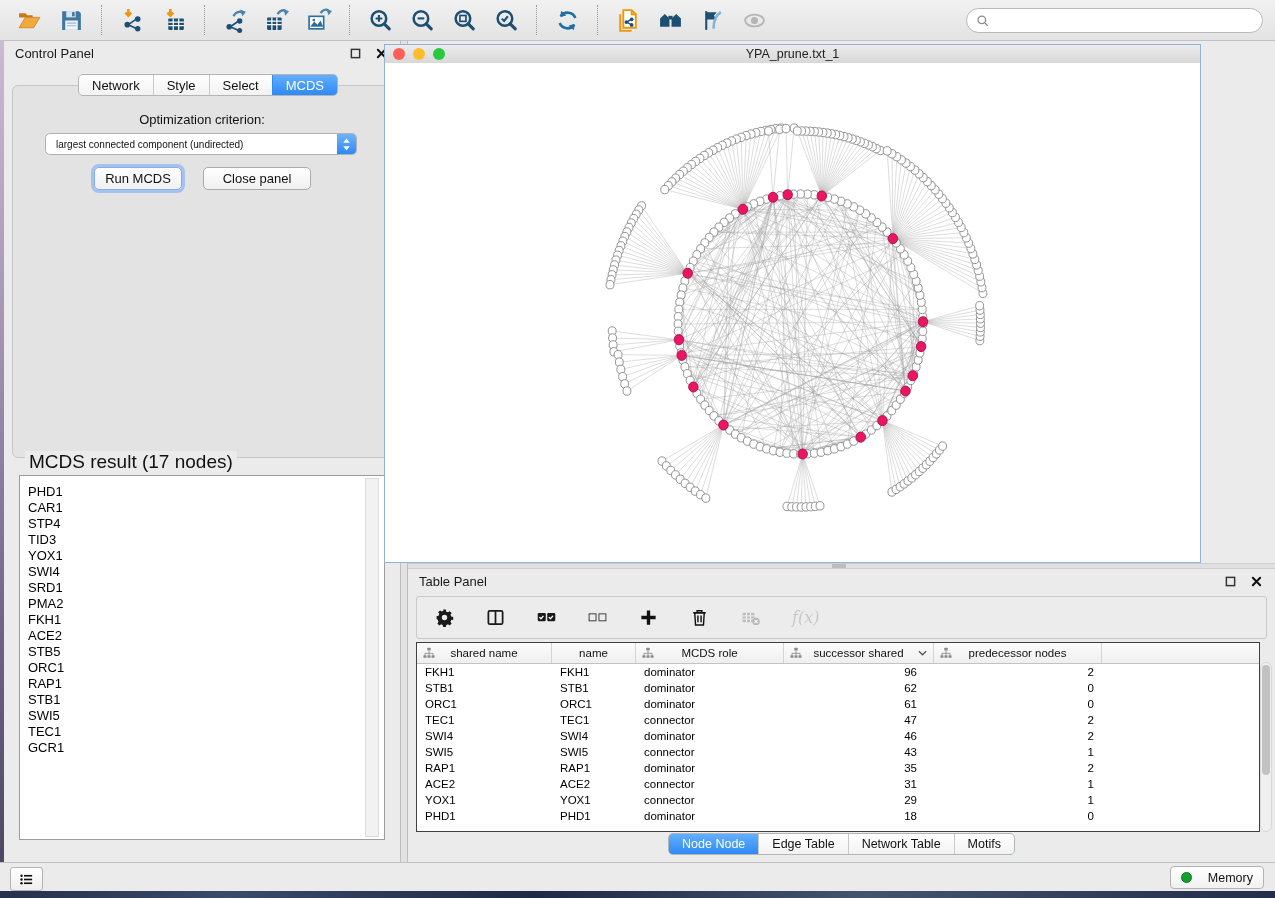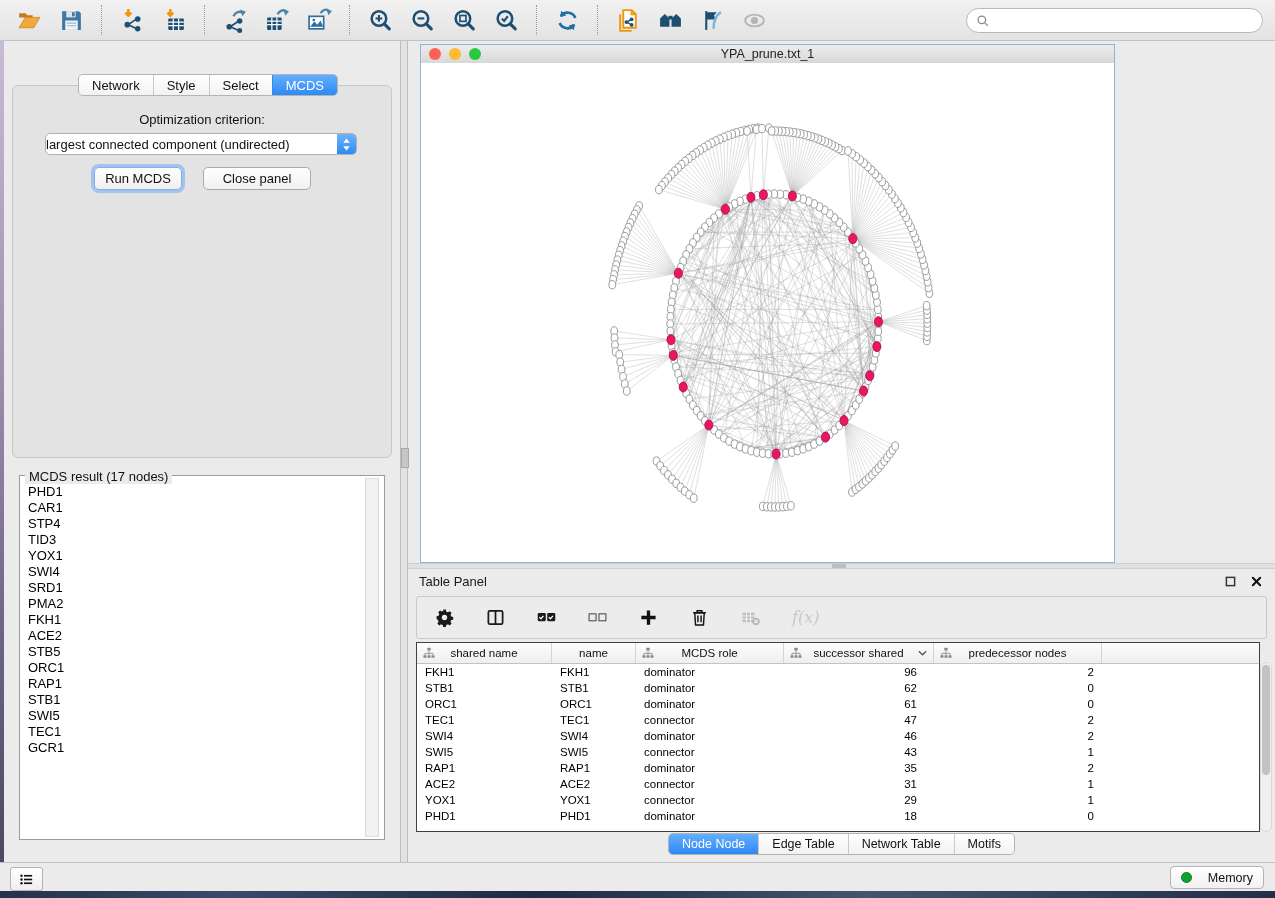--- a/index.html
+++ b/index.html
@@ -34,38 +34,38 @@
     border:1px solid #c6c6c6;border-radius:6px}
   .segbar{display:flex;border:1px solid #b4b4b4;border-radius:5px;overflow:hidden;background:#5eead4;height:20px}
   .seg{padding:0 13px;font-size:13px;display:flex;align-items:center;border-left:1px solid #c9c9c9;
     color:#111;background:linear-gradient(#fff,#f2f2f2);white-space:nowrap}
   .seg:first-child{border-left:none}
   .seg.sel{background:linear-gradient(#63aefd,#2e8af4);color:#fff;border-left-color:#2e8af4}
   #cp-tabs{position:absolute;left:74px;top:33px}
   #opt-label{position:absolute;left:0;top:71px;width:396px;text-align:center;font-size:13px;color:#111}
   #opt-select{position:absolute;left:41px;top:92px;width:312px;height:22px;background:#fff;
     border:1px solid #b1b1b1;border-radius:5px;display:flex;align-items:center;box-sizing:border-box}
-  #opt-select .val{flex:1;font-size:13px;color:#111;white-space:nowrap}
+  #opt-select .val{flex:1;font-size:10px;padding-left:10px;color:#111;white-space:nowrap}
   #opt-select .stepper{width:19px;height:20px;border-radius:0 4px 4px 0;
     background:linear-gradient(#6fb2fd,#2e8af4);display:flex;align-items:center;justify-content:center}
   #opt-select .stepper svg{width:9px;height:15px}
   .mac-btn{background:linear-gradient(#fff,#f0f0f0);border:1px solid #ababab;border-radius:5px;
     font:13px "Liberation Sans",sans-serif;color:#111;display:flex;align-items:center;justify-content:center;box-sizing:border-box}
   #btn-run{position:absolute;left:90px;top:126px;width:88px;height:23px;
     box-shadow:0 0 0 3px rgba(120,170,250,.6);border-color:#85aee2}
   #btn-close{position:absolute;left:199px;top:126px;width:108px;height:23px}
   #result-group{position:absolute;left:15px;top:434px;width:364px;height:363px;
     border:1px solid #9c9c9c;background:#fff}
-  #result-legend{position:absolute;left:21px;top:428px;background:#ebebeb;padding:0 4px;
-    font-size:13px;color:#111;z-index:2}
+  #result-legend{position:absolute;left:21px;top:410px;background:#ebebeb;padding:0 4px;
+    font-size:19px;color:#111;z-index:2}
   #result-list{position:absolute;left:3px;top:8px;right:20px;bottom:3px;overflow:hidden}
   .li-item{font-size:13px;line-height:16px;padding-left:5px;color:#000}
   #result-track{position:absolute;right:5px;top:2px;bottom:2px;width:12px;background:#f2f2f2;border:1px solid #dcdcdc}
   
-  #network-window{position:absolute;left:420px;top:44px;width:695px;height:519px;background:#0ea5e9;
+  #network-window{position:absolute;left:384px;top:44px;width:817px;height:519px;background:#0ea5e9;
     border:1px solid #8fb4d8;box-sizing:border-box}
   #nw-titlebar{height:18px;background:linear-gradient(#ececec,#d8d8d8);border-bottom:1px solid #b6b6b6;
     position:relative;display:flex;align-items:center;justify-content:center;font-size:12.5px;color:#222}
   .lights{position:absolute;left:8px;top:3px;display:flex;gap:8px}
   .light{width:12px;height:12px;border-radius:50%}
   #nw-canvas{position:absolute;left:0;top:18px;right:0;bottom:0;background:#fff}
   #graph{width:100%;height:100%;display:block}
   
   #v-splitter{position:absolute;left:400px;top:41px;width:8px;height:821px;background:#e2e2e2;
     border-left:1px solid #bdbdbd;border-right:1px solid #bdbdbd;box-sizing:border-box}
@@ -251,20 +251,34 @@
   <div id="toolbar-search">
     <svg viewBox="0 0 24 24" fill="none" stroke="#8a8a8a" stroke-width="2.2">
         <circle cx="10" cy="10" r="6.5"></circle>
         <path d="M15.2 15.2l5 5"></path>
       </svg>
     <input type="text" placeholder="" style="">
   </div>
 </div>
 
 <div id="control-panel">
+  <div class="panel-head">
+    <span>Control Panel</span>
+    <span class="spacer"></span>
+    <span class="ph-icon">
+        <svg viewBox="0 0 12 12" fill="none" stroke="#333" stroke-width="1.6">
+          <rect x="1.5" y="1.5" width="9" height="9"></rect>
+        </svg>
+      </span>
+    <span class="ph-icon">
+        <svg viewBox="0 0 12 12" stroke="#111" stroke-width="2.2" stroke-linecap="round">
+          <path d="M2 2l8 8M10 2l-8 8"></path>
+        </svg>
+      </span>
+  </div>
   <div id="cp-box"></div>
   <div id="cp-tabs" class="segbar">
       <div class="seg">Network</div>
       <div class="seg">Style</div>
       <div class="seg">Select</div>
       <div class="seg sel">MCDS</div>
     </div>
   <div id="opt-label">Optimization criterion:</div>
   <div id="opt-select">
     <span class="val">largest connected component (undirected)</span>

